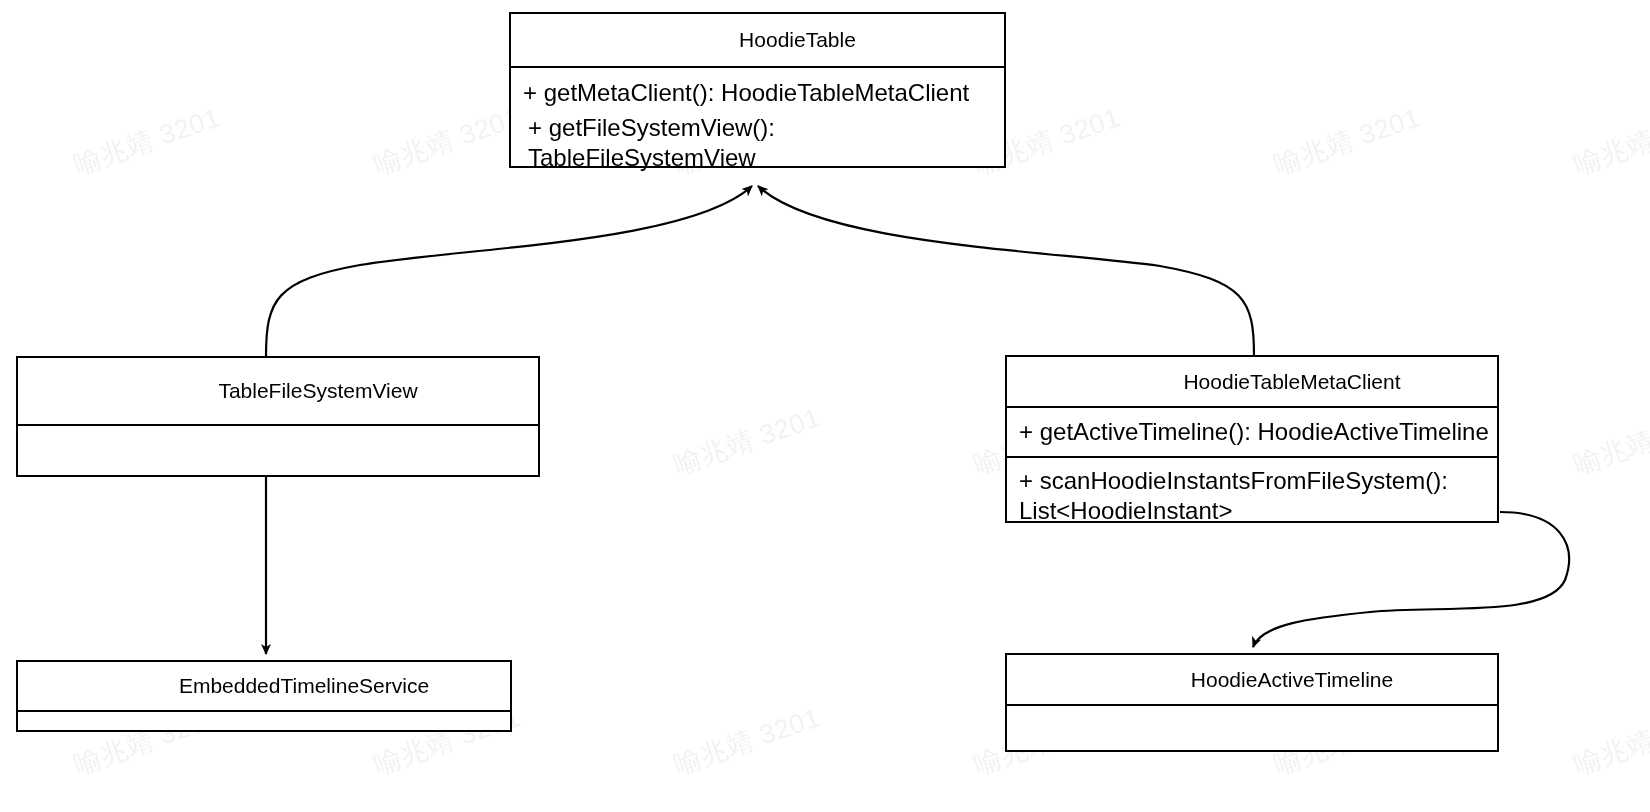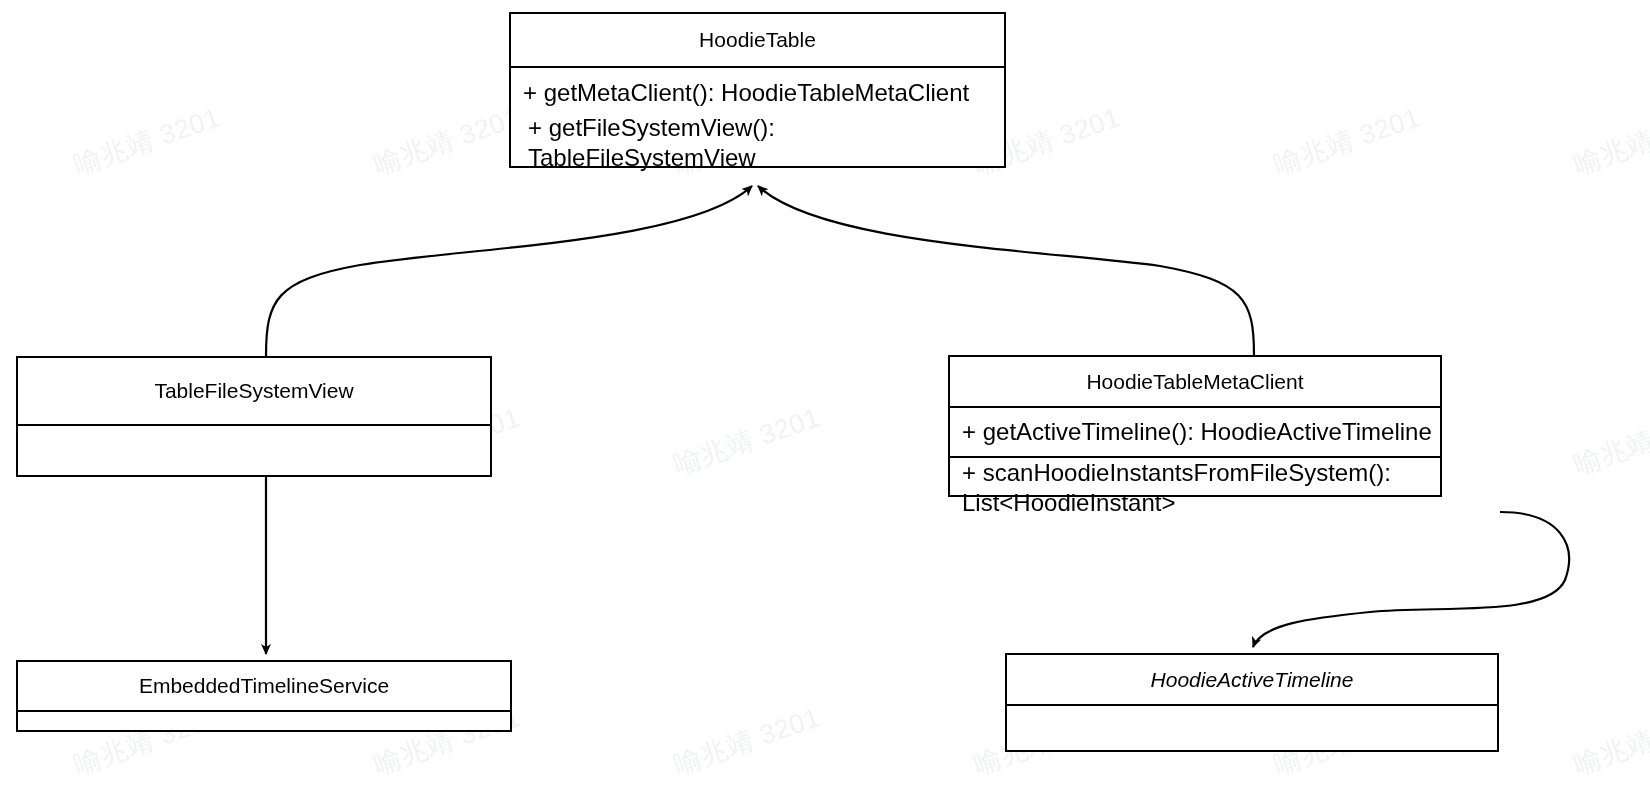--- a/index.html
+++ b/index.html
@@ -54,20 +54,21 @@
   .uml-title {
     box-sizing: border-box;
     width: 100%;
     text-align: center;
     font-size: 21px;
     color: #000000;
     line-height: 1.2;
     display: flex;
     align-items: center;
     justify-content: center;
+    margin-left: 40px;
   }
   .uml-sep {
     width: 100%;
     height: 2px;
     background: #000000;
   }
   .uml-compartment {
     box-sizing: border-box;
     width: 100%;
     display: flex;
@@ -80,34 +81,34 @@
     white-space: pre-line;
   }
   .uml-compartment.empty { padding: 0; }
 
   
   #box-hoodie-table       { left: 509px; top: 12px;  width: 497px; height: 156px; }
   #box-hoodie-table .uml-title       { height: 52px; }
   #box-hoodie-table .m1   { height: 50px; }
   #box-hoodie-table .m2   { height: 50px; padding-left: 17px; }
 
-  #box-table-file-system-view { left: 16px; top: 356px; width: 476px; height: 121px; }
+  #box-table-file-system-view { left: 16px; top: 356px; width: 524px; height: 121px; }
   #box-table-file-system-view .uml-title { height: 66px; }
   #box-table-file-system-view .body      { height: 51px; }
 
-  #box-meta-client        { left: 948px; top: 355px; width: 494px; height: 142px; }
+  #box-meta-client        { left: 1005px; top: 355px; width: 494px; height: 168px; }
   #box-meta-client .uml-title { height: 49px; }
   #box-meta-client .m1    { height: 48px; border-radius: 6px; }
-  #box-meta-client .m2    { height: 72px; align-items: flex-start; }
+  #box-meta-client .m2    { height: 72px; align-items: flex-start; padding-top: 8px; }
 
   #box-embedded-timeline-service { left: 16px; top: 660px; width: 496px; height: 72px; }
   #box-embedded-timeline-service .uml-title { height: 48px; }
   #box-embedded-timeline-service .body      { height: 46px; }
 
-  #box-active-timeline    { left: 1005px; top: 653px; width: 494px; height: 99px; font-style: italic; }
+  #box-active-timeline    { left: 1005px; top: 653px; width: 494px; height: 99px; }
   #box-active-timeline .uml-title { height: 49px; }
   #box-active-timeline .body      { height: 46px; }
 </style>
 </head>
 <body>
 
 <div id="canvas">
 
   <div id="watermarks">
       <div class="wm" style="color: rgb(241, 242, 243); transform: rotate(-19deg); left: 75px; top: 148px;">喻兆靖 3201</div>

